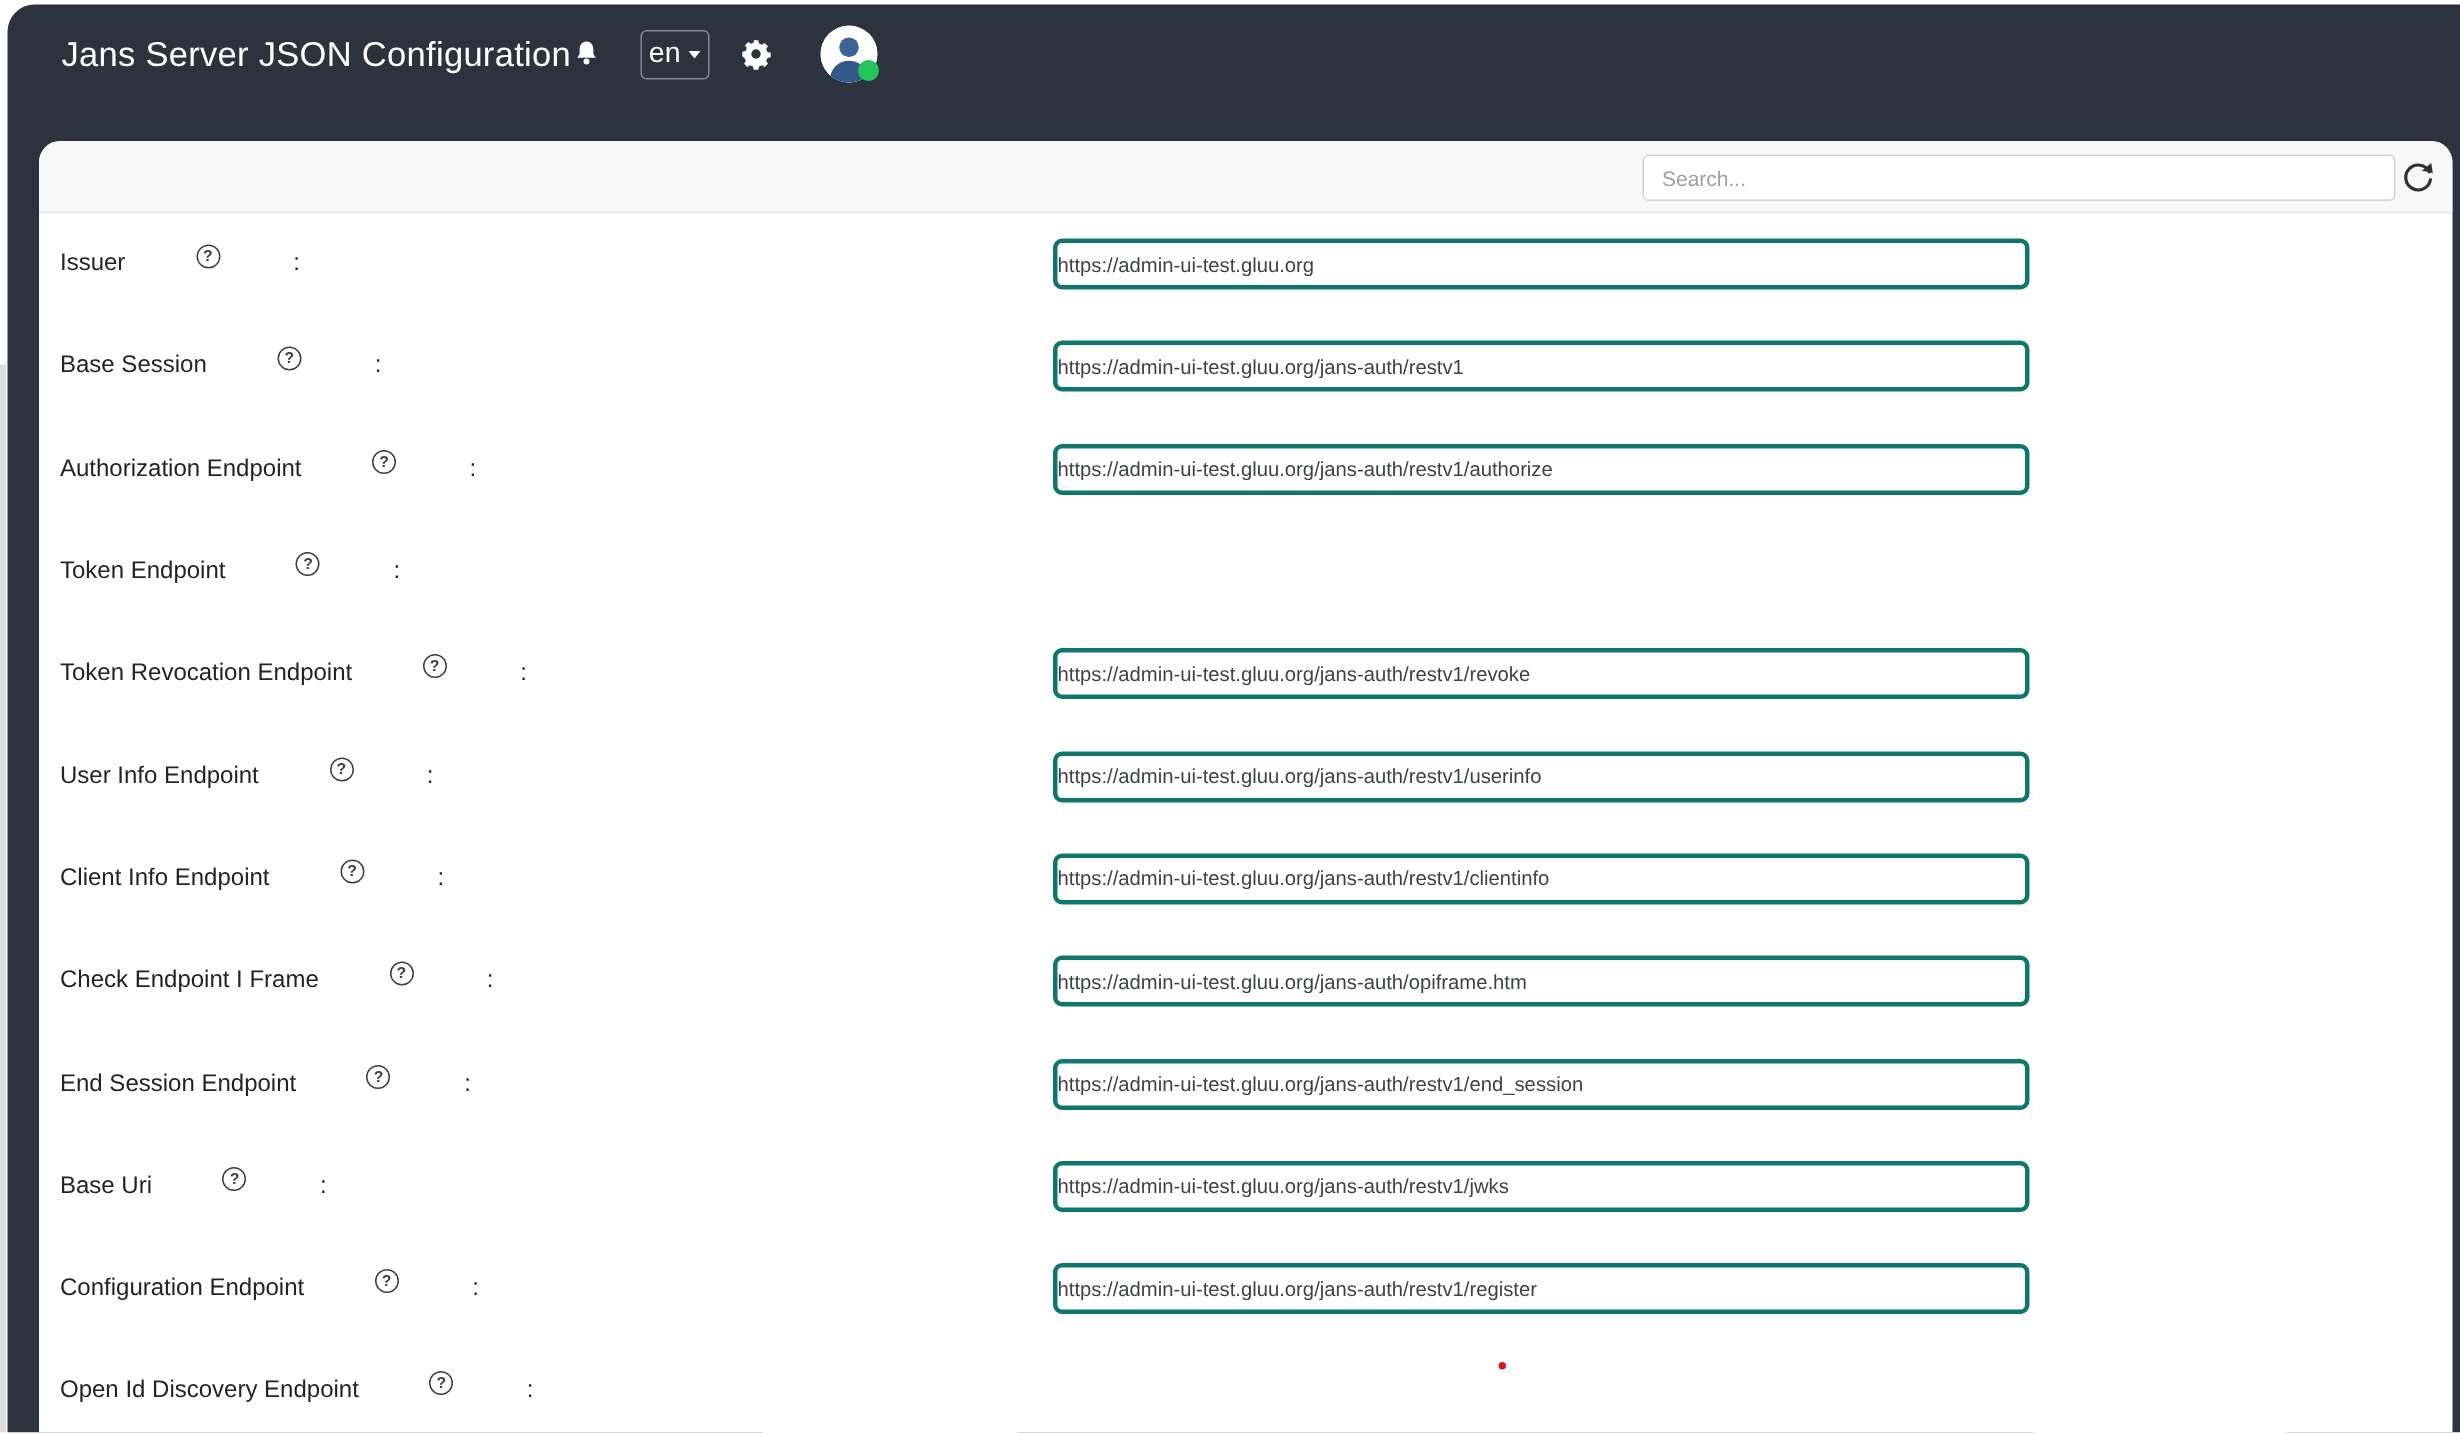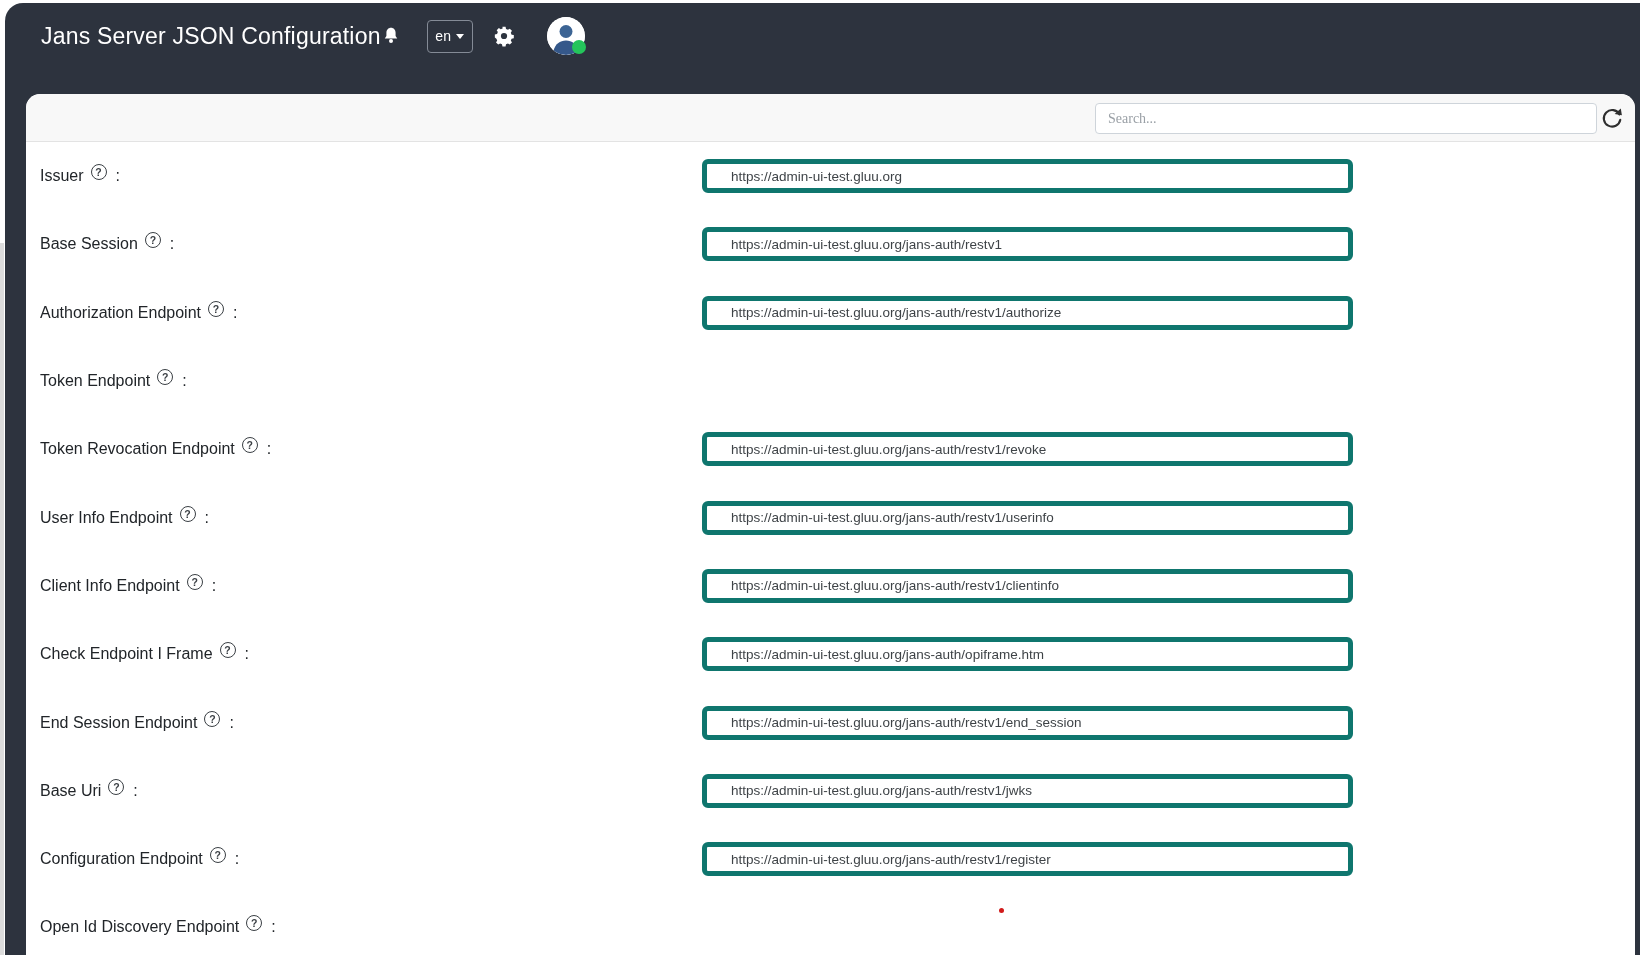--- a/index.html
+++ b/index.html
@@ -27,21 +27,21 @@
   }
   .app-title {
     color: #ffffff; font-size: 23px; font-weight: 400; letter-spacing: .2px;
   }
   .header-controls { display: flex; align-items: center; }
   .icon-btn { background: none; border: none; cursor: pointer; display: flex; align-items: center; justify-content: center; }
   .bell-btn { margin-right: 26px; }
   .lang-btn {
     width: 46px; height: 33px; margin-right: 20px;
     background: transparent; border: 1px solid #848b96; border-radius: 4px;
-    color: #ffffff; font-size: 14px; cursor: pointer;
+    color: #ffffff; font-size: 19px; cursor: pointer;
     display: flex; align-items: center; justify-content: center; gap: 5px;
   }
   .caret-down {
     width: 0; height: 0; border-left: 4px solid transparent;
     border-right: 4px solid transparent; border-top: 5px solid #ffffff;
     display: inline-block;
   }
   .gear-btn { margin-right: 32px; }
   .avatar-wrap { position: relative; width: 38px; height: 38px; cursor: pointer; }
   .avatar-circle {
@@ -55,51 +55,51 @@
   
   .content-panel {
     position: absolute; top: 91px; left: 21px; right: 5px; bottom: 0;
     background: #ffffff;
     border-top-left-radius: 14px; border-top-right-radius: 14px;
     overflow: hidden;
   }
   .panel-toolbar {
     position: relative; height: 48px; background: #f8f8f8;
     border-bottom: 1px solid #e3e3e3;
-    border-top-left-radius: 14px; border-top-right-radius: 14px; font-family: Liberation Serif, serif;
+    border-top-left-radius: 14px; border-top-right-radius: 14px;
   }
   .search-input {
     position: absolute; top: 9px; right: 38px; width: 502px; height: 31px;
     border: 1px solid #ced4da; border-radius: 4px; background: #fff;
     font-size: 14px; color: #3e4347; padding: 0 12px; outline: none;
     font-family: inherit;
   }
   .search-input::placeholder { color: #9aa0a6; }
   .refresh-btn { position: absolute; top: 13px; right: 11px; width: 24px; height: 24px; }
   
   .form-area { position: relative; }
   .form-row {
     position: relative; height: 68.3px; display: flex; align-items: center;
   }
   .field-label {
     padding-left: 14px; font-size: 16px; color: #212529;
-    display: flex; align-items: flex-end;
+    display: flex; align-items: center; gap: 40px;
   }
   .help-icon {
     display: inline-flex; align-items: center; justify-content: center;
     width: 16px; height: 16px; border: 1.4px solid #3a3f44; border-radius: 50%;
     font-size: 10.5px; color: #3a3f44; margin: 0 5px 0 7px;
     position: relative; top: -5px; cursor: pointer; font-weight: 700;
   }
   .label-colon { margin-left: 4px; font-size: 16px; color: #212529; }
   .field-input {
     position: absolute; left: 676px; top: 50%; transform: translateY(-50%);
     width: 651px; height: 34px;
-    border: 5px solid #0f766e; border-radius: 6px; background: #fff;
-    font-size: 13.5px; color: #3e4347; padding: 0 24px; outline: none;
+    border: 3px solid #0f766e; border-radius: 6px; background: #fff;
+    font-size: 13.5px; color: #3e4347; padding: 0 0; outline: none;
     font-family: inherit;
   }
   .red-dot {
     position: absolute; left: 999px; top: 908px; width: 5px; height: 5px;
     border-radius: 50%; z-index: 5;
   }
 </style>
 </head>
 <body>
 

